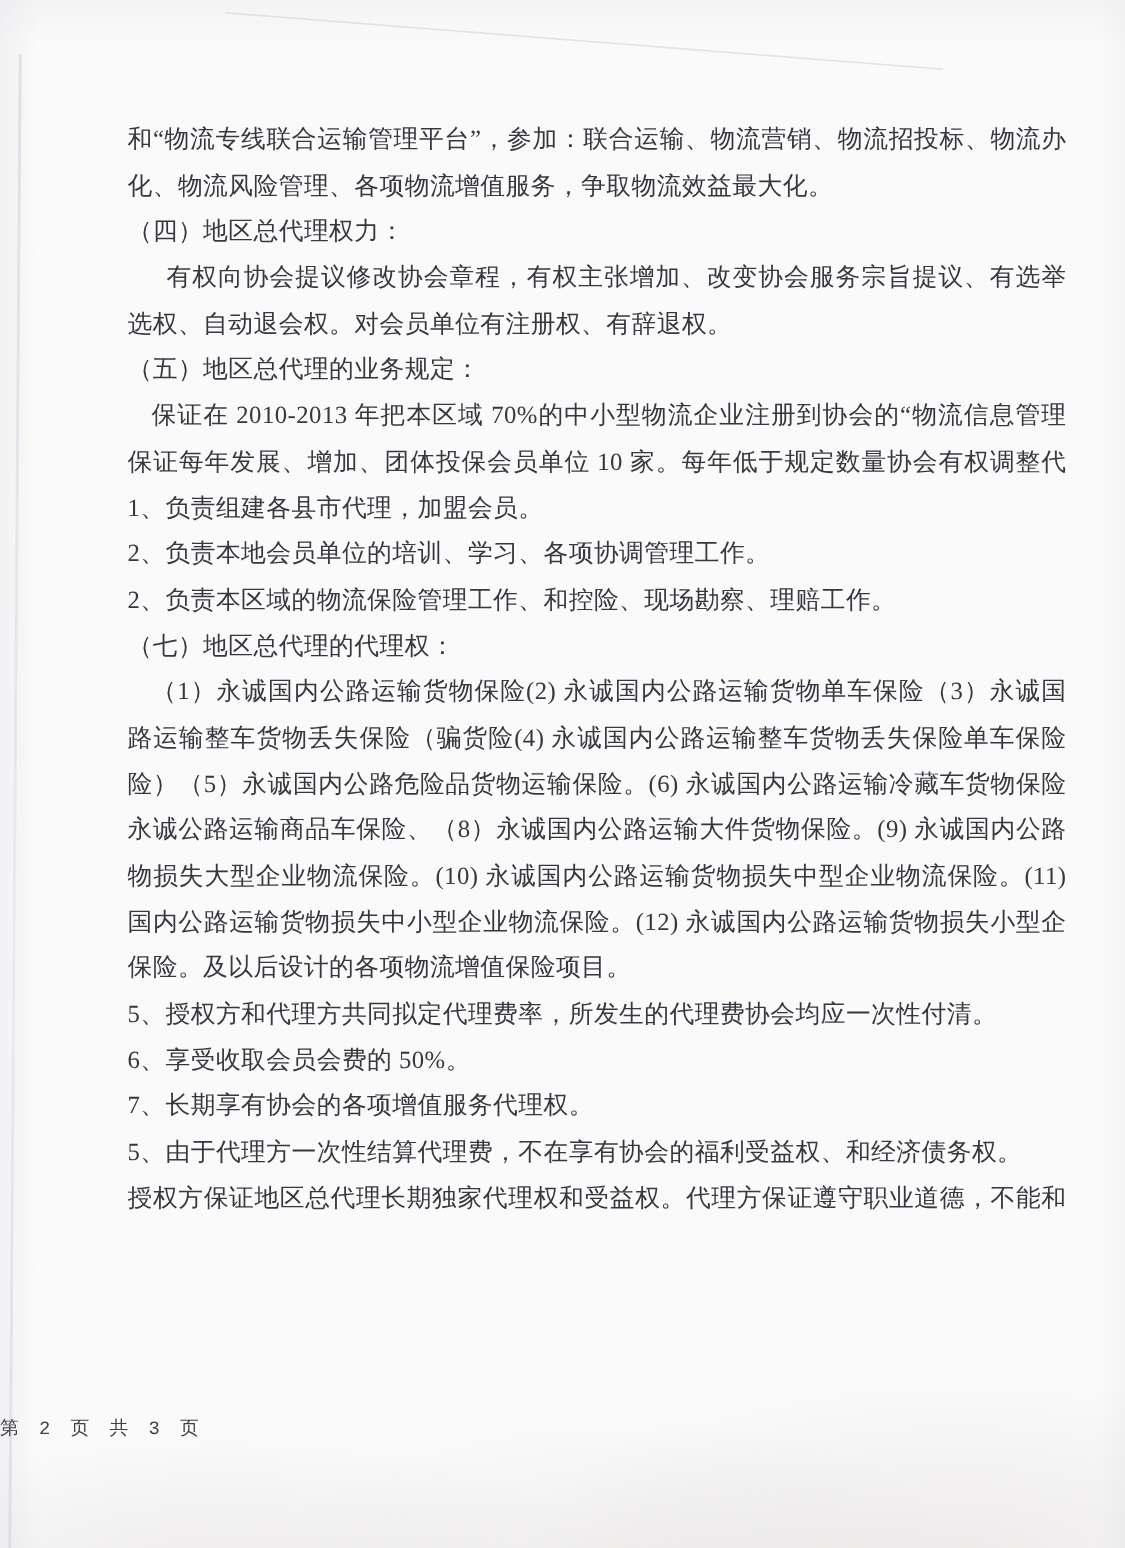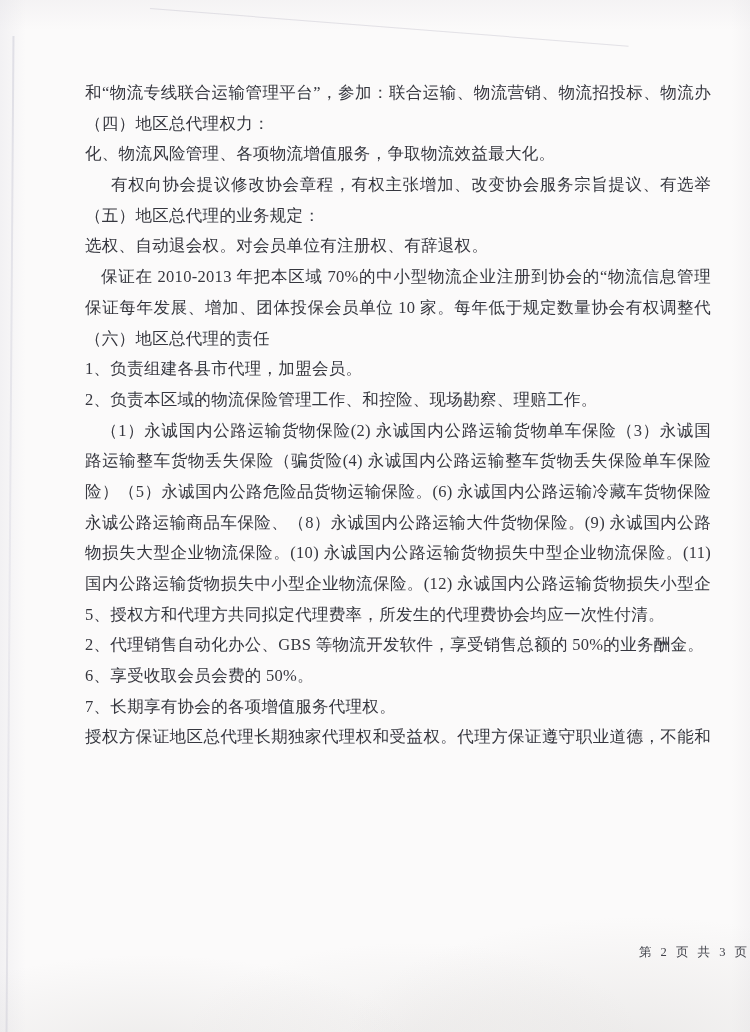--- a/index.html
+++ b/index.html
@@ -59,53 +59,55 @@
   }
   .line.j {
     text-align: justify;
     text-align-last: justify;
     text-justify: inter-character;
   }
   .footer {
     position: absolute;
     left: 0; top: 944px;
     width: 750px;
-    text-align: right;
-    font-family: Liberation Serif, serif;
+    text-align: left;
+    font-family: Liberation Mono, monospace;
     font-size: 12.5px;
     letter-spacing: 3px;
     color: #41424a;
   }
 </style>
 </head>
 <body>
 
 <div class="sheet">
   <div class="crease-top"></div>
   <div class="crease-left"></div>
 
   <div class="content">
       <div class="line j">和“物流专线联合运输管理平台”，参加：联合运输、物流营销、物流招投标、物流办公自动</div>
+      <div class="line">化、物流风险管理、各项物流增值服务，争取物流效益最大化。</div>
       <div class="line">（四）地区总代理权力：</div>
-      <div class="line">化、物流风险管理、各项物流增值服务，争取物流效益最大化。</div>
       <div class="line j" style="padding-left: 26px;">有权向协会提议修改协会章程，有权主张增加、改变协会服务宗旨提议、有选举权、当</div>
+      <div class="line">选权、自动退会权。对会员单位有注册权、有辞退权。</div>
       <div class="line">（五）地区总代理的业务规定：</div>
-      <div class="line">选权、自动退会权。对会员单位有注册权、有辞退权。</div>
       <div class="line j" style="padding-left: 16px;">保证在 2010-2013 年把本区域 70%的中小型物流企业注册到协会的“物流信息管理网”。</div>
       <div class="line j">保证每年发展、增加、团体投保会员单位 10 家。每年低于规定数量协会有权调整代理权。</div>
-      <div class="line">（六）地区总代理的责任</div>
       <div class="line">1、负责组建各县市代理，加盟会员。</div>
+      <div class="line">2、负责本地会员单位的培训、学习、各项协调管理工作。</div>
       <div class="line">2、负责本区域的物流保险管理工作、和控险、现场勘察、理赔工作。</div>
+      <div class="line">（七）地区总代理的代理权：</div>
       <div class="line j" style="padding-left: 16px;">（1）永诚国内公路运输货物保险(2) 永诚国内公路运输货物单车保险（3）永诚国内公</div>
       <div class="line j">路运输整车货物丢失保险（骗货险(4) 永诚国内公路运输整车货物丢失保险单车保险（骗货</div>
       <div class="line j">险）（5）永诚国内公路危险品货物运输保险。(6) 永诚国内公路运输冷藏车货物保险（7）</div>
       <div class="line j">永诚公路运输商品车保险、（8）永诚国内公路运输大件货物保险。(9) 永诚国内公路运输货</div>
       <div class="line j">物损失大型企业物流保险。(10) 永诚国内公路运输货物损失中型企业物流保险。(11) 永诚</div>
       <div class="line j">国内公路运输货物损失中小型企业物流保险。(12) 永诚国内公路运输货物损失小型企业物流</div>
+      <div class="line">保险。及以后设计的各项物流增值保险项目。</div>
       <div class="line">5、授权方和代理方共同拟定代理费率，所发生的代理费协会均应一次性付清。</div>
-      <div class="line">2、代理销售自动化办公、GBS 等物流开发软件，享受销售总额的 50%的业务酬金。</div>
       <div class="line">6、享受收取会员会费的 50%。</div>
       <div class="line">7、长期享有协会的各项增值服务代理权。</div>
+      <div class="line">5、由于代理方一次性结算代理费，不在享有协会的福利受益权、和经济债务权。</div>
       <div class="line j">授权方保证地区总代理长期独家代理权和受益权。代理方保证遵守职业道德，不能和其它保</div>
     </div>
 
   <div class="footer">第 2 页 共 3 页</div>
 </div>
 
 </body></html>

